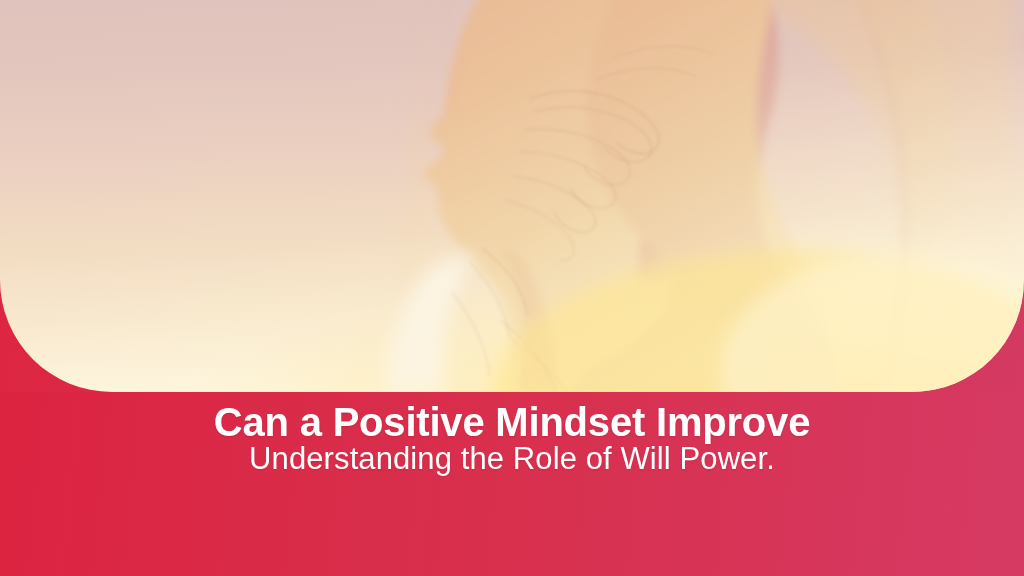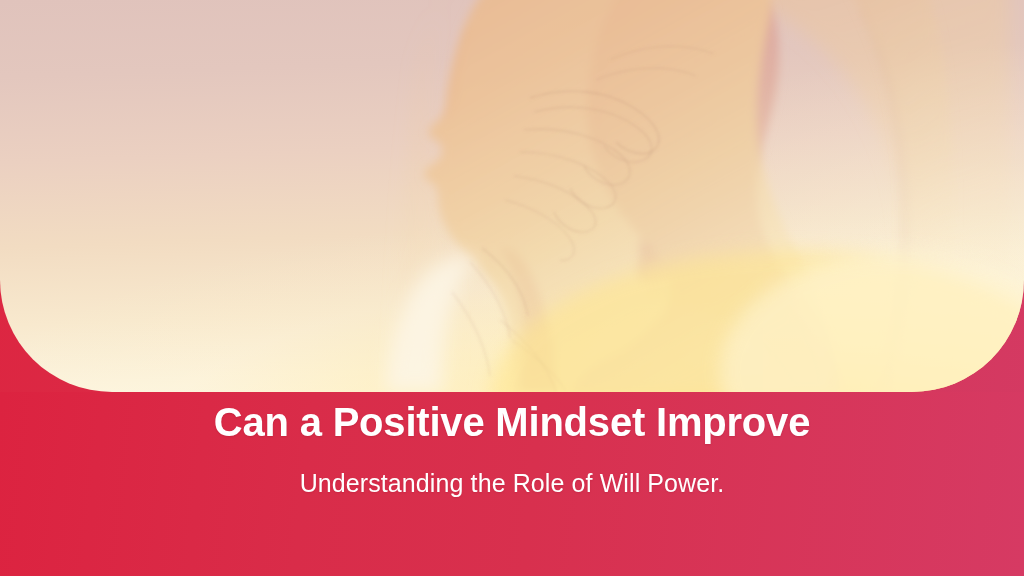--- a/index.html
+++ b/index.html
@@ -59,23 +59,23 @@
     color:#FFFFFF;
     font-size:40px;
     line-height:44px;
     font-weight:600;
     letter-spacing:-0.2px;
     text-shadow:0 1px 2px rgba(120,10,30,0.18);
   }
 
   .subtitle {
     display:block;
-    margin-top:24px;
+    margin-top:0;
     color:#FFFFFF;
-    font-size:25px;
+    font-size:31px;
     line-height:30px;
     font-weight:500;
     letter-spacing:0.1px;
     text-shadow:0 1px 2px rgba(120,10,30,0.15);
   }
 </style>
 </head>
 <body>
 
 <div id="poster">

